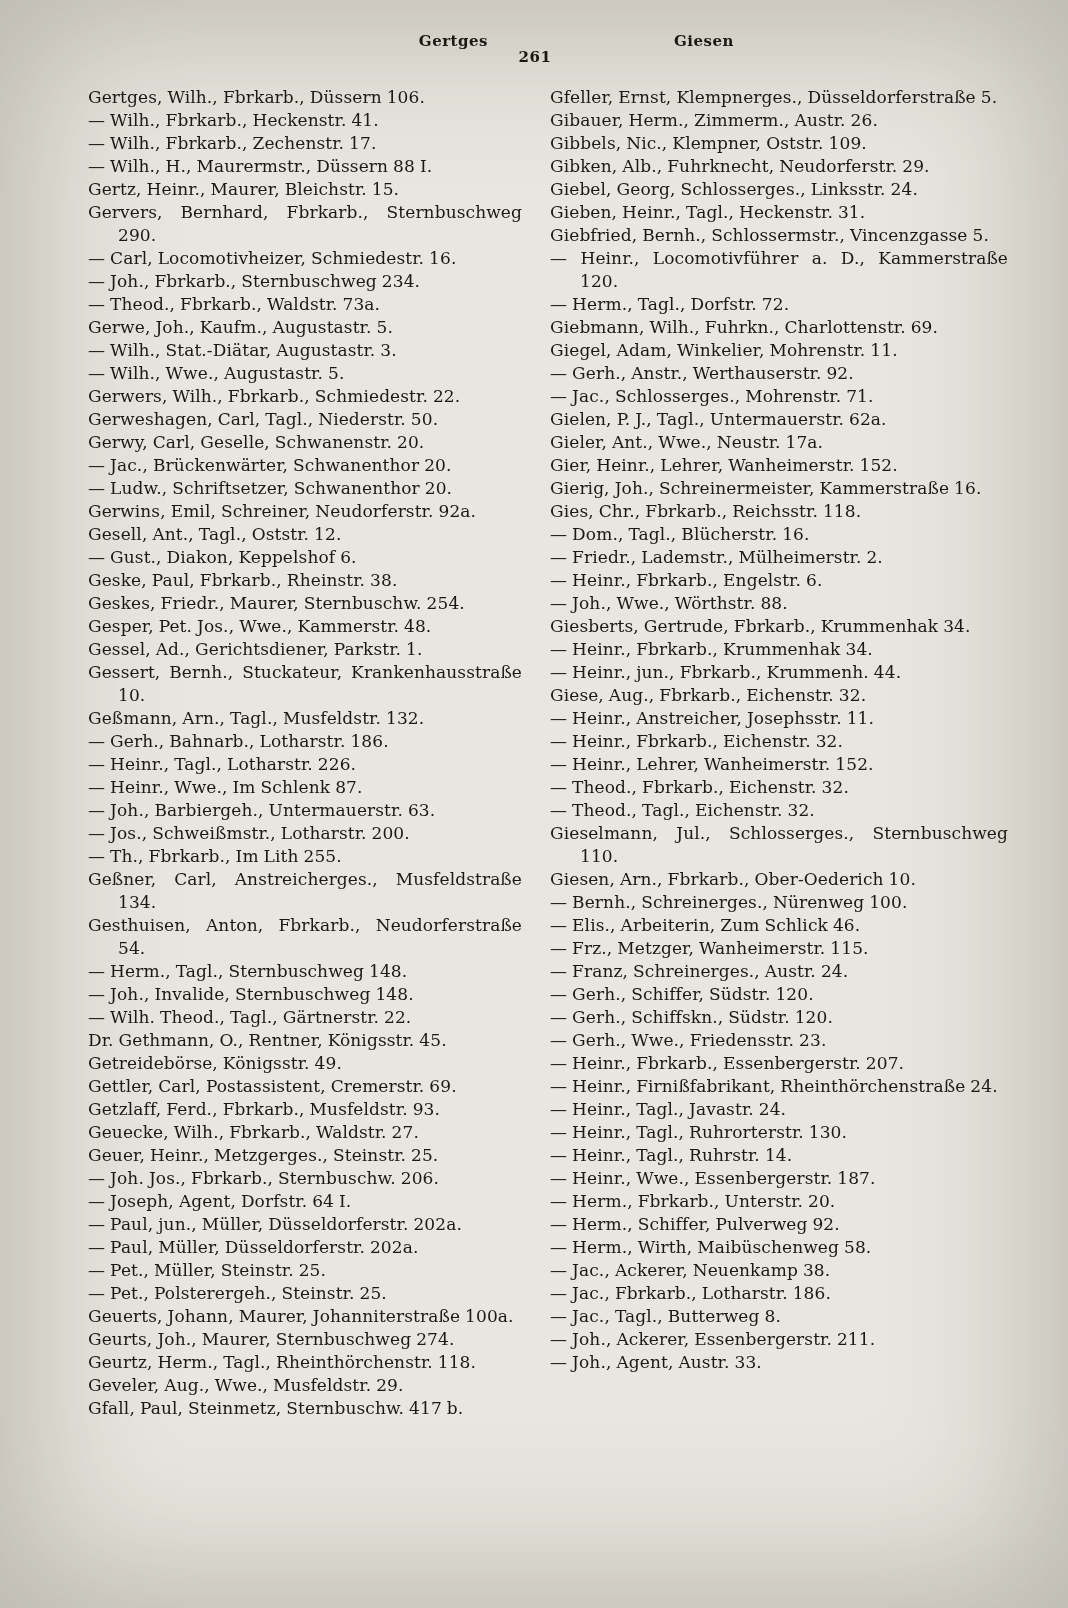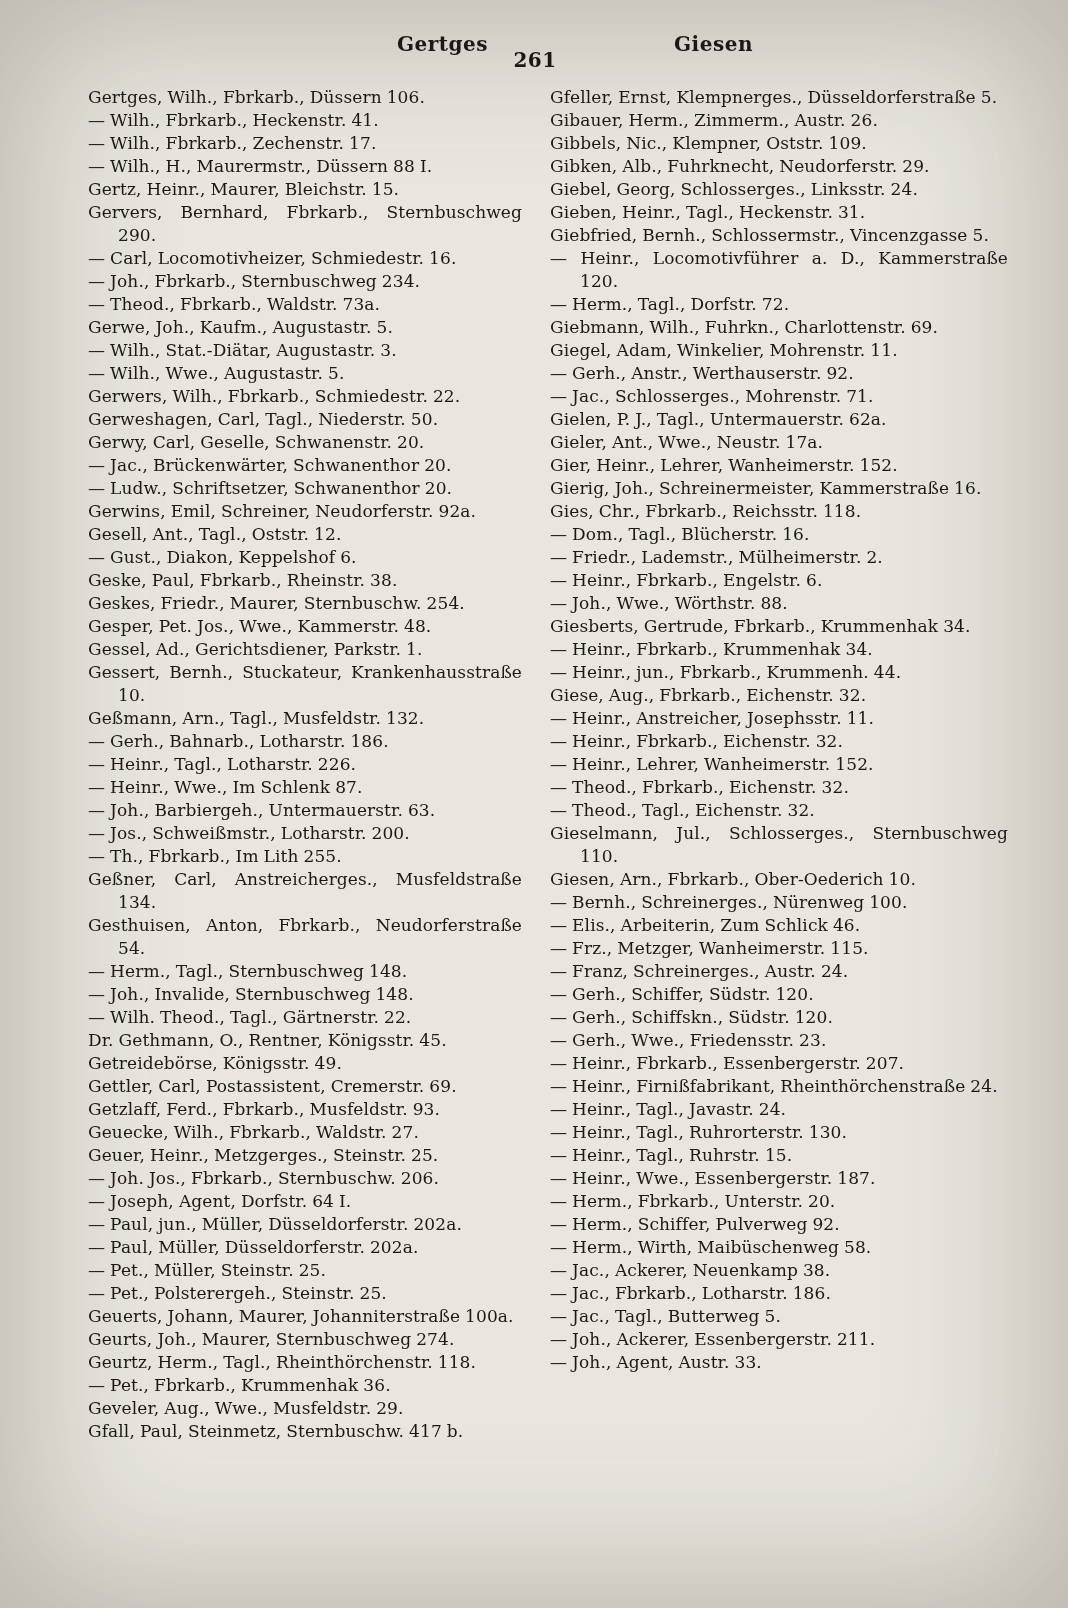--- a/index.html
+++ b/index.html
@@ -22,21 +22,21 @@
     padding: 32px 60px 24px 88px;
     background: #e8e6df;
     box-shadow: inset 0 0 150px 25px rgba(82, 74, 60, 0.30);
   }
   
   .header {
     position: relative;
     display: flex;
     height: 28px;
     margin-bottom: 26px;
-    font-size: 20px;
+    font-size: 15px;
     font-weight: bold;
     letter-spacing: 0.5px;
     justify-content: flex-end;
   }
   .header .h-left {
     box-sizing: border-box;
     width: 434px;
     text-align: right;
     padding-right: 34px;
   }
@@ -141,21 +141,20 @@
         <p class="entry">Geuer, Heinr., Metzgerges., Steinstr. 25.</p>
         <p class="entry">— Joh. Jos., Fbrkarb., Sternbuschw. 206.</p>
         <p class="entry">— Joseph, Agent, Dorfstr. 64 I.</p>
         <p class="entry">— Paul, jun., Müller, Düsseldorferstr. 202a.</p>
         <p class="entry">— Paul, Müller, Düsseldorferstr. 202a.</p>
         <p class="entry">— Pet., Müller, Steinstr. 25.</p>
         <p class="entry">— Pet., Polsterergeh., Steinstr. 25.</p>
         <p class="entry">Geuerts, Johann, Maurer, Johanniterstraße 100a.</p>
         <p class="entry">Geurts, Joh., Maurer, Sternbuschweg 274.</p>
         <p class="entry">Geurtz, Herm., Tagl., Rheinthörchenstr. 118.</p>
-        <p class="entry">— Pet., Fbrkarb., Krummenhak 36.</p>
         <p class="entry">Geveler, Aug., Wwe., Musfeldstr. 29.</p>
         <p class="entry">Gfall, Paul, Steinmetz, Sternbuschw. 417 b.</p>
       </div>
     <div class="divider"></div>
     <div class="col-right">
         <p class="entry">Gfeller, Ernst, Klempnerges., Düsseldorferstraße 5.</p>
         <p class="entry">Gibauer, Herm., Zimmerm., Austr. 26.</p>
         <p class="entry">Gibbels, Nic., Klempner, Oststr. 109.</p>
         <p class="entry">Gibken, Alb., Fuhrknecht, Neudorferstr. 29.</p>
         <p class="entry">Giebel, Georg, Schlosserges., Linksstr. 24.</p>
@@ -191,26 +190,26 @@
         <p class="entry">— Elis., Arbeiterin, Zum Schlick 46.</p>
         <p class="entry">— Frz., Metzger, Wanheimerstr. 115.</p>
         <p class="entry">— Franz, Schreinerges., Austr. 24.</p>
         <p class="entry">— Gerh., Schiffer, Südstr. 120.</p>
         <p class="entry">— Gerh., Schiffskn., Südstr. 120.</p>
         <p class="entry">— Gerh., Wwe., Friedensstr. 23.</p>
         <p class="entry">— Heinr., Fbrkarb., Essenbergerstr. 207.</p>
         <p class="entry">— Heinr., Firnißfabrikant, Rheinthörchenstraße 24.</p>
         <p class="entry">— Heinr., Tagl., Javastr. 24.</p>
         <p class="entry">— Heinr., Tagl., Ruhrorterstr. 130.</p>
-        <p class="entry">— Heinr., Tagl., Ruhrstr. 15.</p>
+        <p class="entry">— Heinr., Tagl., Ruhrstr. 14.</p>
         <p class="entry">— Heinr., Wwe., Essenbergerstr. 187.</p>
         <p class="entry">— Herm., Fbrkarb., Unterstr. 20.</p>
         <p class="entry">— Herm., Schiffer, Pulverweg 92.</p>
         <p class="entry">— Herm., Wirth, Maibüschenweg 58.</p>
         <p class="entry">— Jac., Ackerer, Neuenkamp 38.</p>
         <p class="entry">— Jac., Fbrkarb., Lotharstr. 186.</p>
-        <p class="entry">— Jac., Tagl., Butterweg 5.</p>
+        <p class="entry">— Jac., Tagl., Butterweg 8.</p>
         <p class="entry">— Joh., Ackerer, Essenbergerstr. 211.</p>
         <p class="entry">— Joh., Agent, Austr. 33.</p>
       </div>
   </div>
 
 </div>
 
 </body></html>

